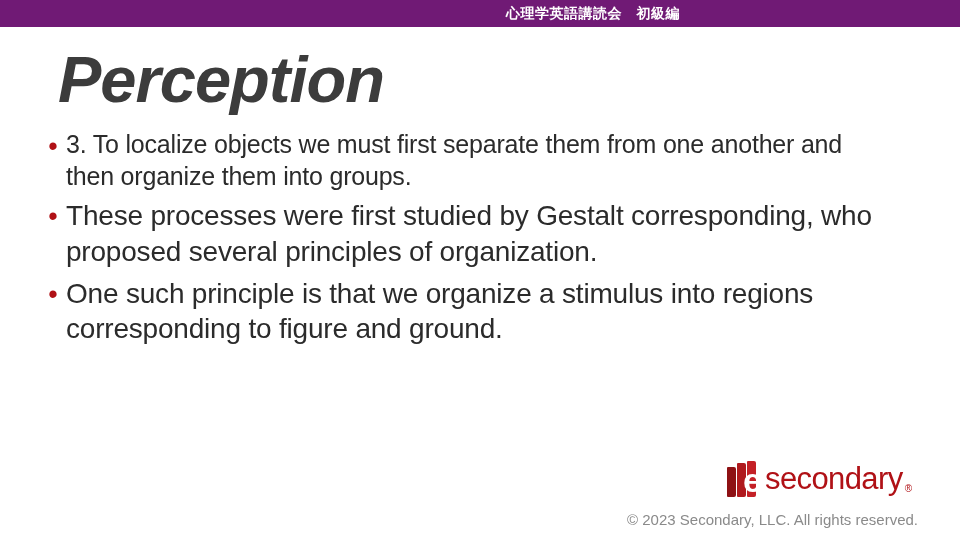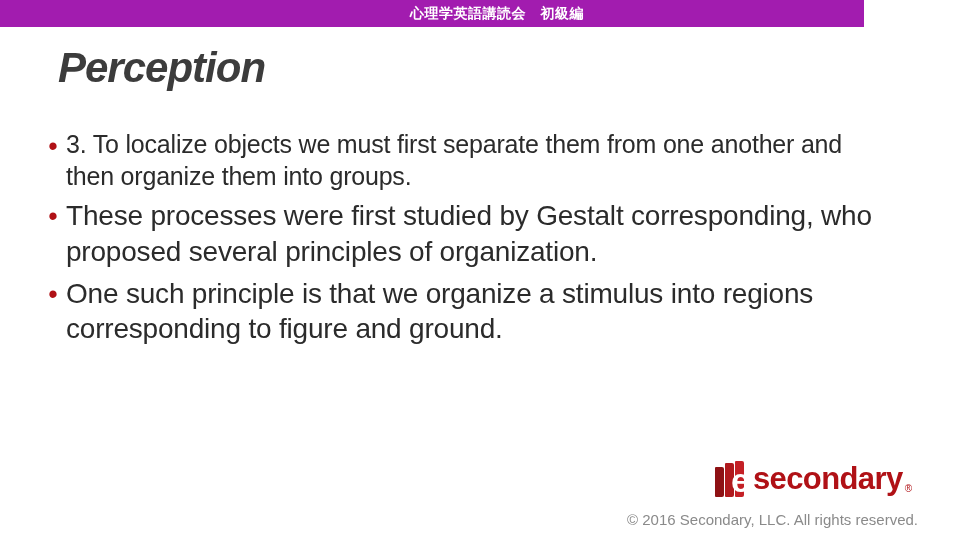--- a/index.html
+++ b/index.html
@@ -14,41 +14,41 @@
     position: relative;
     width: 960px;
     height: 540px;
     background: #ffffff;
     overflow: hidden;
   }
   .topbar {
     position: absolute;
     left: 0;
     top: 0;
-    width: 864px;
+    width: 960px;
     height: 27px;
-    background: #a21caf;
+    background: #701a75;
   }
   .topbar-title {
     position: absolute;
     right: 280px;
     top: 0;
     height: 27px;
     line-height: 27px;
     color: #ffffff;
     font-size: 14px;
     font-weight: bold;
     white-space: nowrap;
     letter-spacing: 0.5px;
   }
   .slide-title {
     position: absolute;
     left: 58px;
     top: 46px;
-    font-size: 42px;
+    font-size: 65px;
     font-style: italic;
     font-weight: bold;
     color: #3c3c3c;
     letter-spacing: -1px;
     line-height: 1.05;
   }
   .body-list {
     position: absolute;
     left: 40px;
     top: 128px;
@@ -106,21 +106,21 @@
     position: absolute;
     right: -1px;
     top: 2px;
     font-size: 34px;
     font-weight: bold;
     color: #ffffff;
     line-height: 34px;
   }
   .logo-word {
     font-size: 31px;
-    font-weight: bold;
+    font-weight: normal;
     color: #b01116;
     letter-spacing: -0.6px;
     line-height: 32px;
   }
   .logo-reg {
     font-size: 10px;
     color: #b01116;
     align-self: flex-end;
     padding-bottom: 4px;
     padding-left: 2px;
@@ -168,15 +168,15 @@
     <span class="logo-mark">
       <span class="bk bk1"></span>
       <span class="bk bk2"></span>
       <span class="bk bk3"></span>
       <span class="e">e</span>
     </span>
     <span class="logo-word">secondary</span>
     <span class="logo-reg">®</span>
   </div>
 
-  <div class="copyright">© 2016 Secondary, LLC. All rights reserved.</div>
+  <div class="copyright">© 2023 Secondary, LLC. All rights reserved.</div>
 
 </div>
 
 </body></html>

